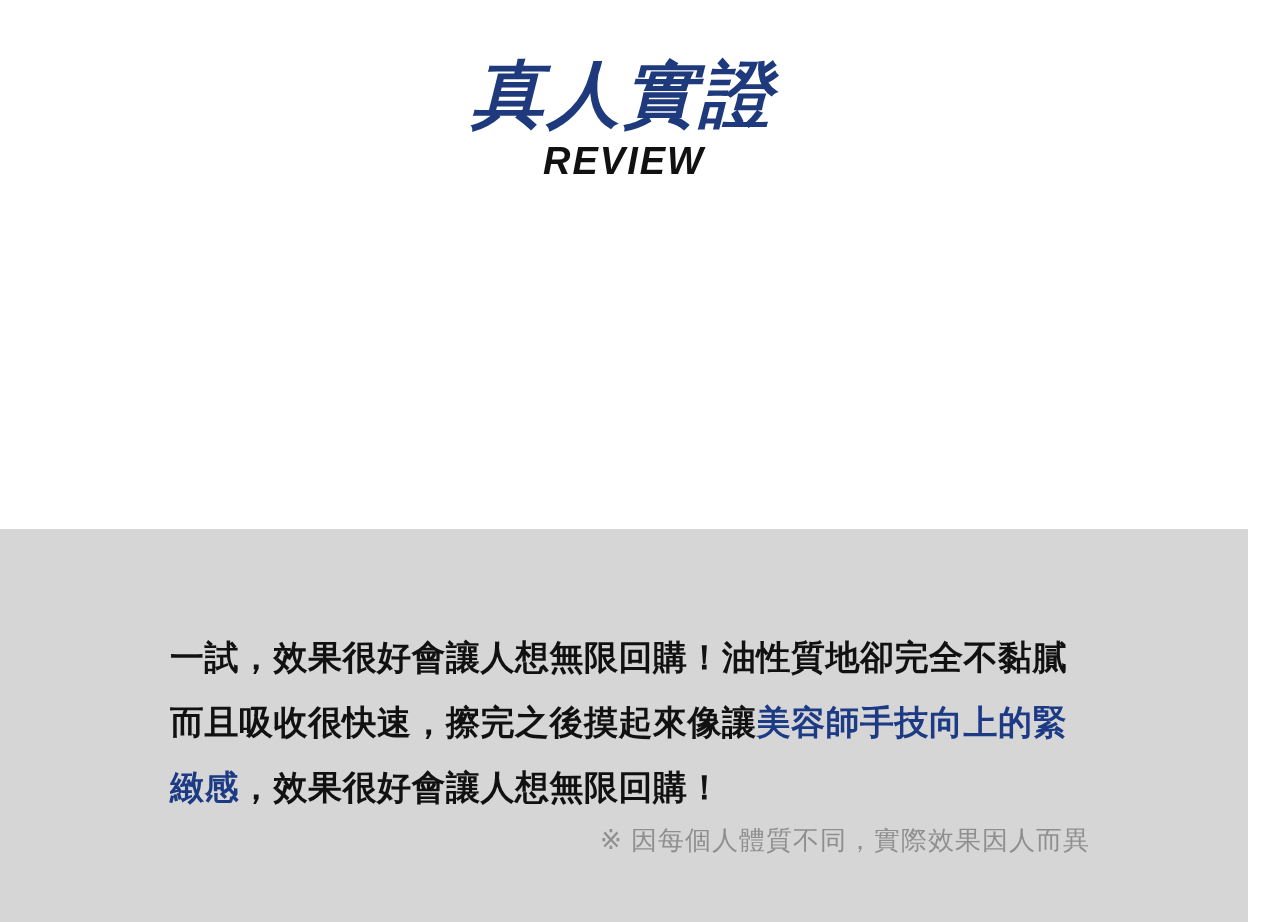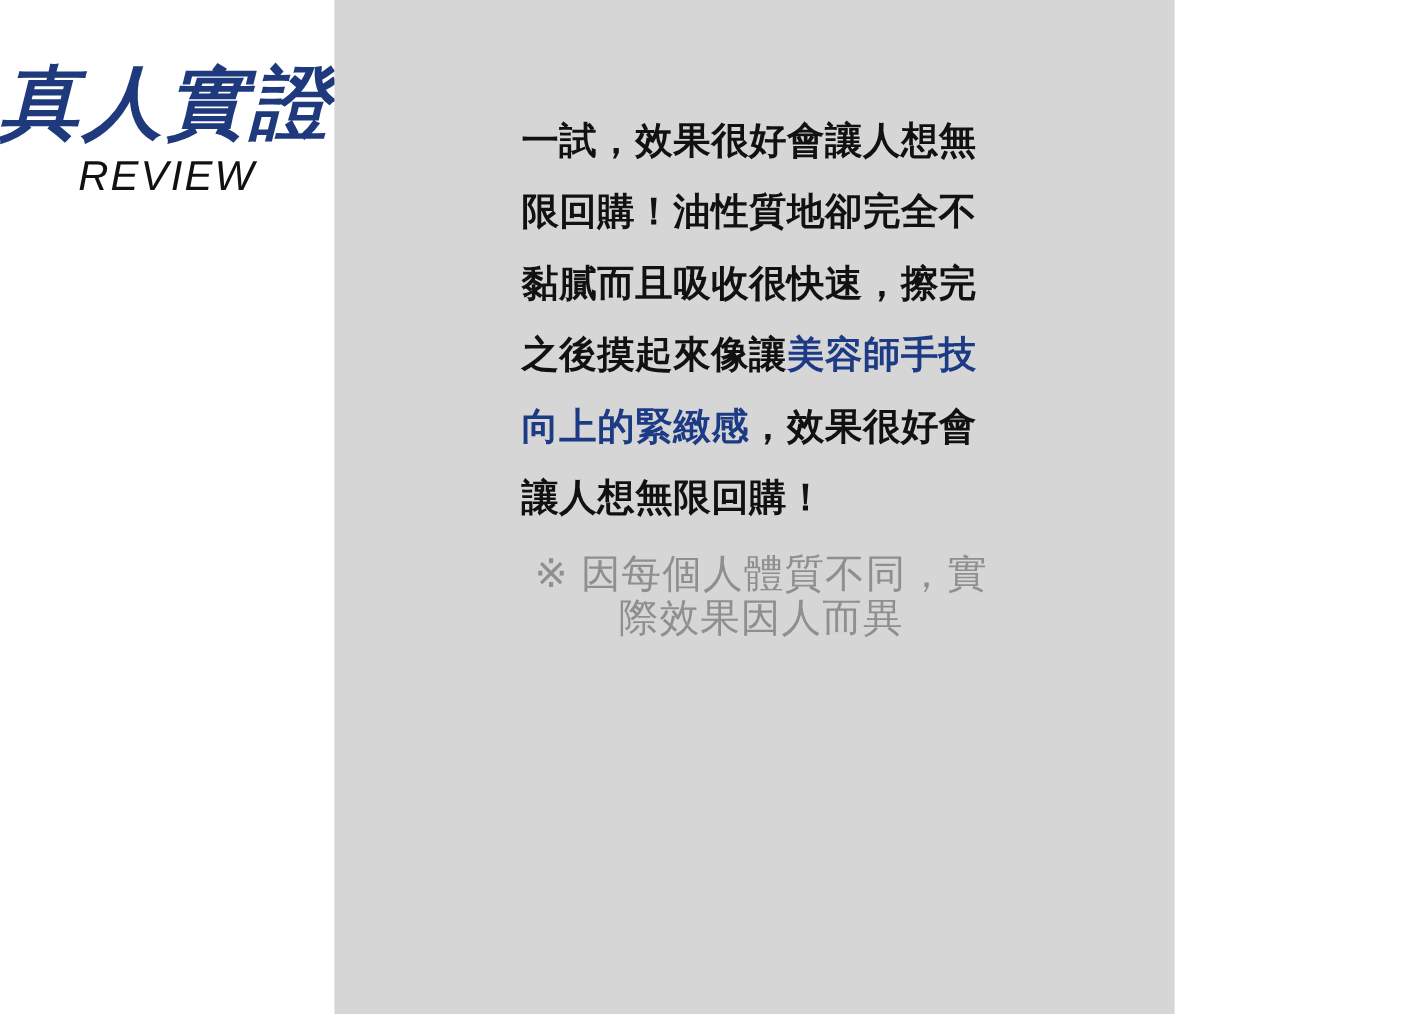--- a/index.html
+++ b/index.html
@@ -9,43 +9,44 @@
     --disclaimer-gray: #8f8f8f;
     --text-dark: #111111;
   }
   * { margin: 0; padding: 0; box-sizing: border-box; }
   html, body {
     width: 1280px;
     background: #ffffff;
     font-family: "Liberation Sans", "DejaVu Sans", sans-serif;
   }
   .page {
-    width: 1068px;
+    width: 1248px;
     height: 922px;
     display: flex;
+    flex-direction: column;
     overflow: hidden;
     background: #ffffff;
   }
   .top-section {
     height: 529px;
     text-align: center;
     padding-top: 52px;
   }
   .title-zh {
     font-size: 72px;
     line-height: 1.18;
     font-weight: 700;
     font-style: italic;
     color: var(--brand-blue);
     letter-spacing: 4px;
   }
   .title-en {
     font-size: 38px;
     line-height: 1.1;
-    font-weight: 400;
+    font-weight: 700;
     font-style: italic;
     color: var(--text-dark);
     letter-spacing: 2px;
     margin-top: 4px;
   }
   .headline {
     font-size: 58px;
     line-height: 1.15;
     font-weight: 700;
     color: var(--text-dark);
@@ -64,23 +65,22 @@
     font-weight: 700;
     color: var(--text-dark);
     text-align: left;
     letter-spacing: 0.5px;
   }
   .testimonial-highlight {
     color: var(--highlight-blue);
     margin-top: 27px;
   }
   .disclaimer {
-    margin-top: 16px;
-    text-align: center;
-    font-size: 36px;
+    text-align: right;
+    font-size: 26px;
     line-height: 40px;
     font-weight: 400;
     color: var(--disclaimer-gray);
     letter-spacing: 1px;
   }
 </style>
 </head>
 <body>
 
 <div class="page">

